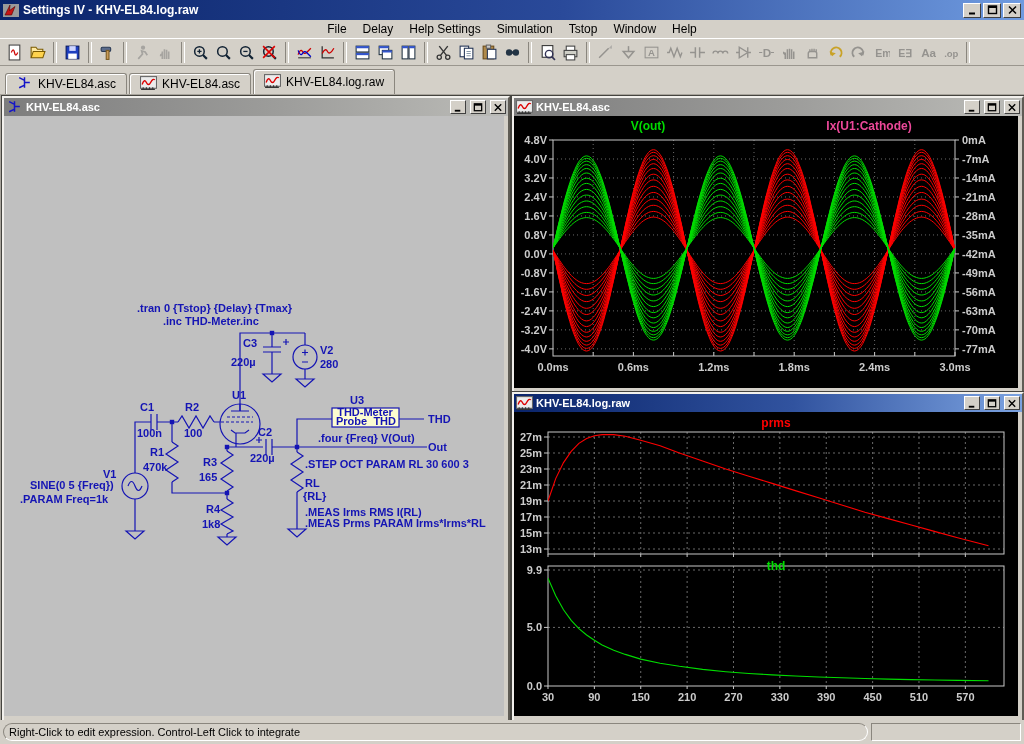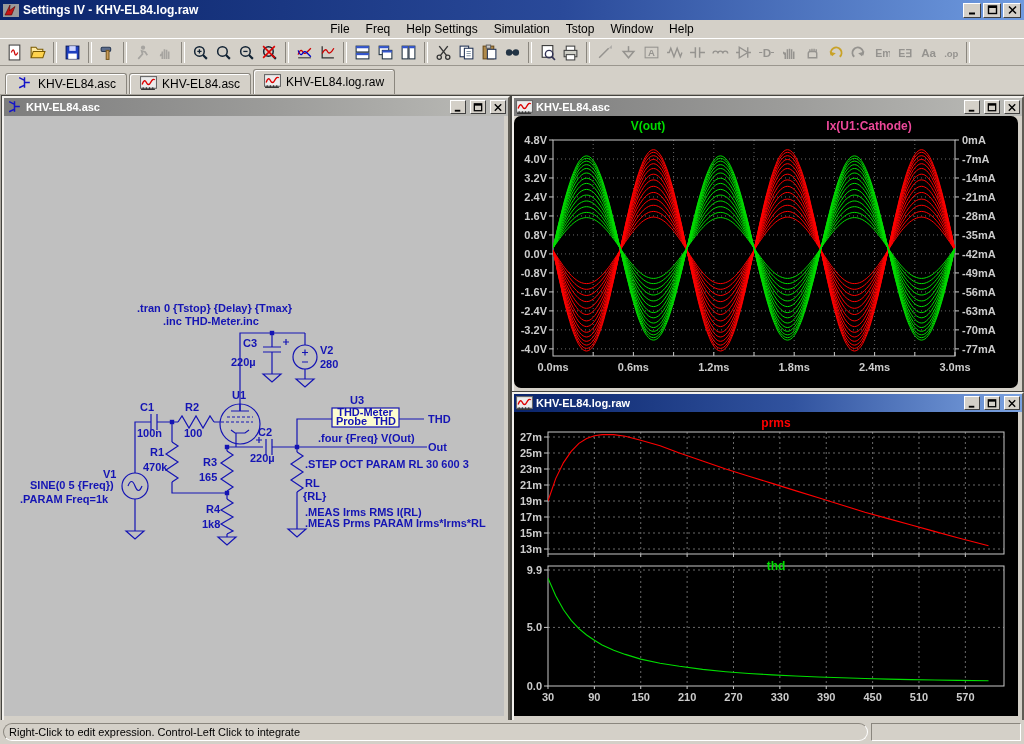--- a/index.html
+++ b/index.html
@@ -87,21 +87,21 @@
       </span>
     <span class="win-btn">
         <svg width="13" height="12" viewBox="0 0 13 12">
           <path d="M3 2.5 L10 9.5 M10 2.5 L3 9.5" stroke="#000" stroke-width="1.5"></path>
         </svg>
       </span>
   </div>
 
   <div class="menubar" id="menubar">
       <span class="menu-item">File</span>
-      <span class="menu-item">Freq</span>
+      <span class="menu-item">Delay</span>
       <span class="menu-item">Help Settings</span>
       <span class="menu-item">Simulation</span>
       <span class="menu-item">Tstop</span>
       <span class="menu-item">Window</span>
       <span class="menu-item">Help</span>
     </div>
 
   <div class="toolbar" id="toolbar">
       <div class="tb-btn">
         <svg viewBox="0 0 16 16" width="17" height="17">
@@ -514,21 +514,21 @@
               <rect x="2.5" y="2" width="8" height="7.5" fill="none" stroke="#000" stroke-width="1.4"></rect>
               <path d="M2.5 3 H10.5" stroke="#000" stroke-width="2"></path>
             </svg>
           </span>
         <span class="child-btn">
             <svg width="12" height="11" viewBox="0 0 13 12">
               <path d="M3 2.5 L10 9.5 M10 2.5 L3 9.5" stroke="#000" stroke-width="1.5"></path>
             </svg>
           </span>
       </div>
-      <div class="child-body plot-body" style="width:504px;height:272px;border-radius:7px;">
+      <div class="child-body plot-body" style="width:504px;height:272px;">
         <span class="legend" style="left:94px;top:3px;width:80px;color:#00dc00;">V(out)</span>
         <span class="legend" style="left:280px;top:3px;width:150px;color:#ec4899;">Ix(U1:Cathode)</span>
         <svg class="plotsvg" width="504" height="272">
             <defs>
               <clipPath id="tclip">
                 <rect x="39" y="24" width="402" height="216"></rect>
               </clipPath>
             </defs>
             <g stroke="#6a6a6a" stroke-dasharray="1,3">
               <line x1="79.19999999999999" y1="24" x2="79.19999999999999" y2="240"></line>

